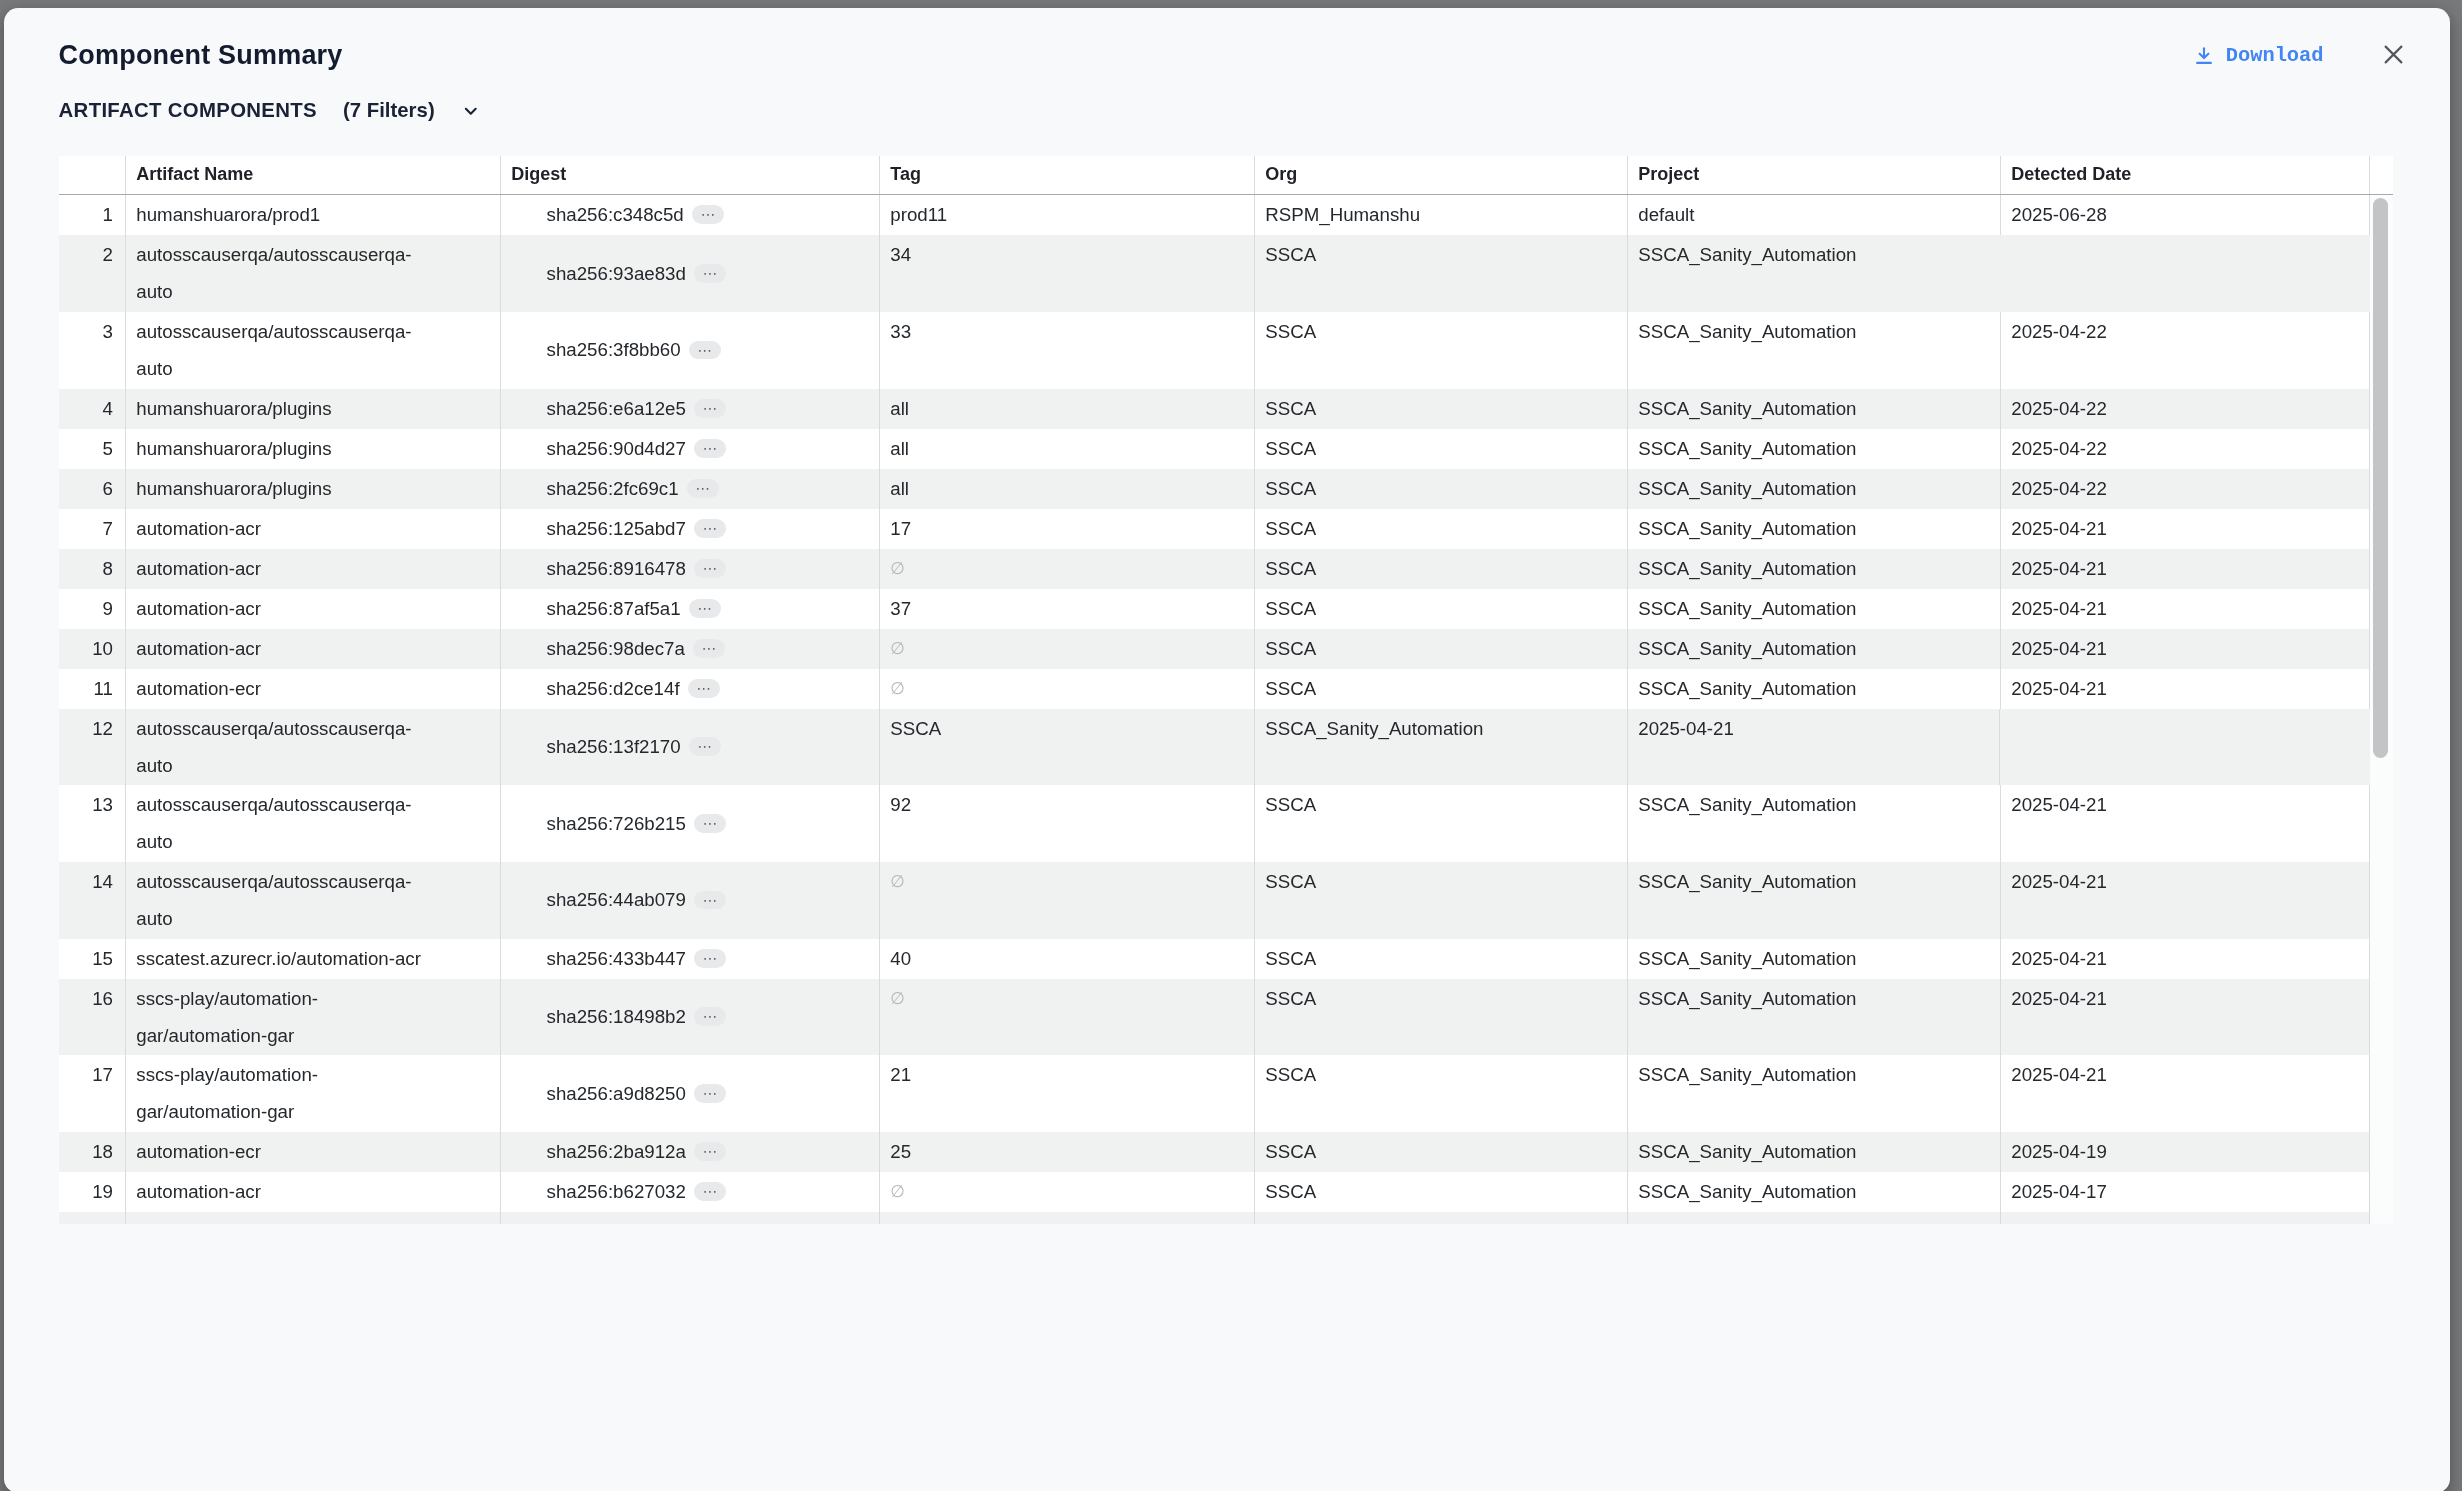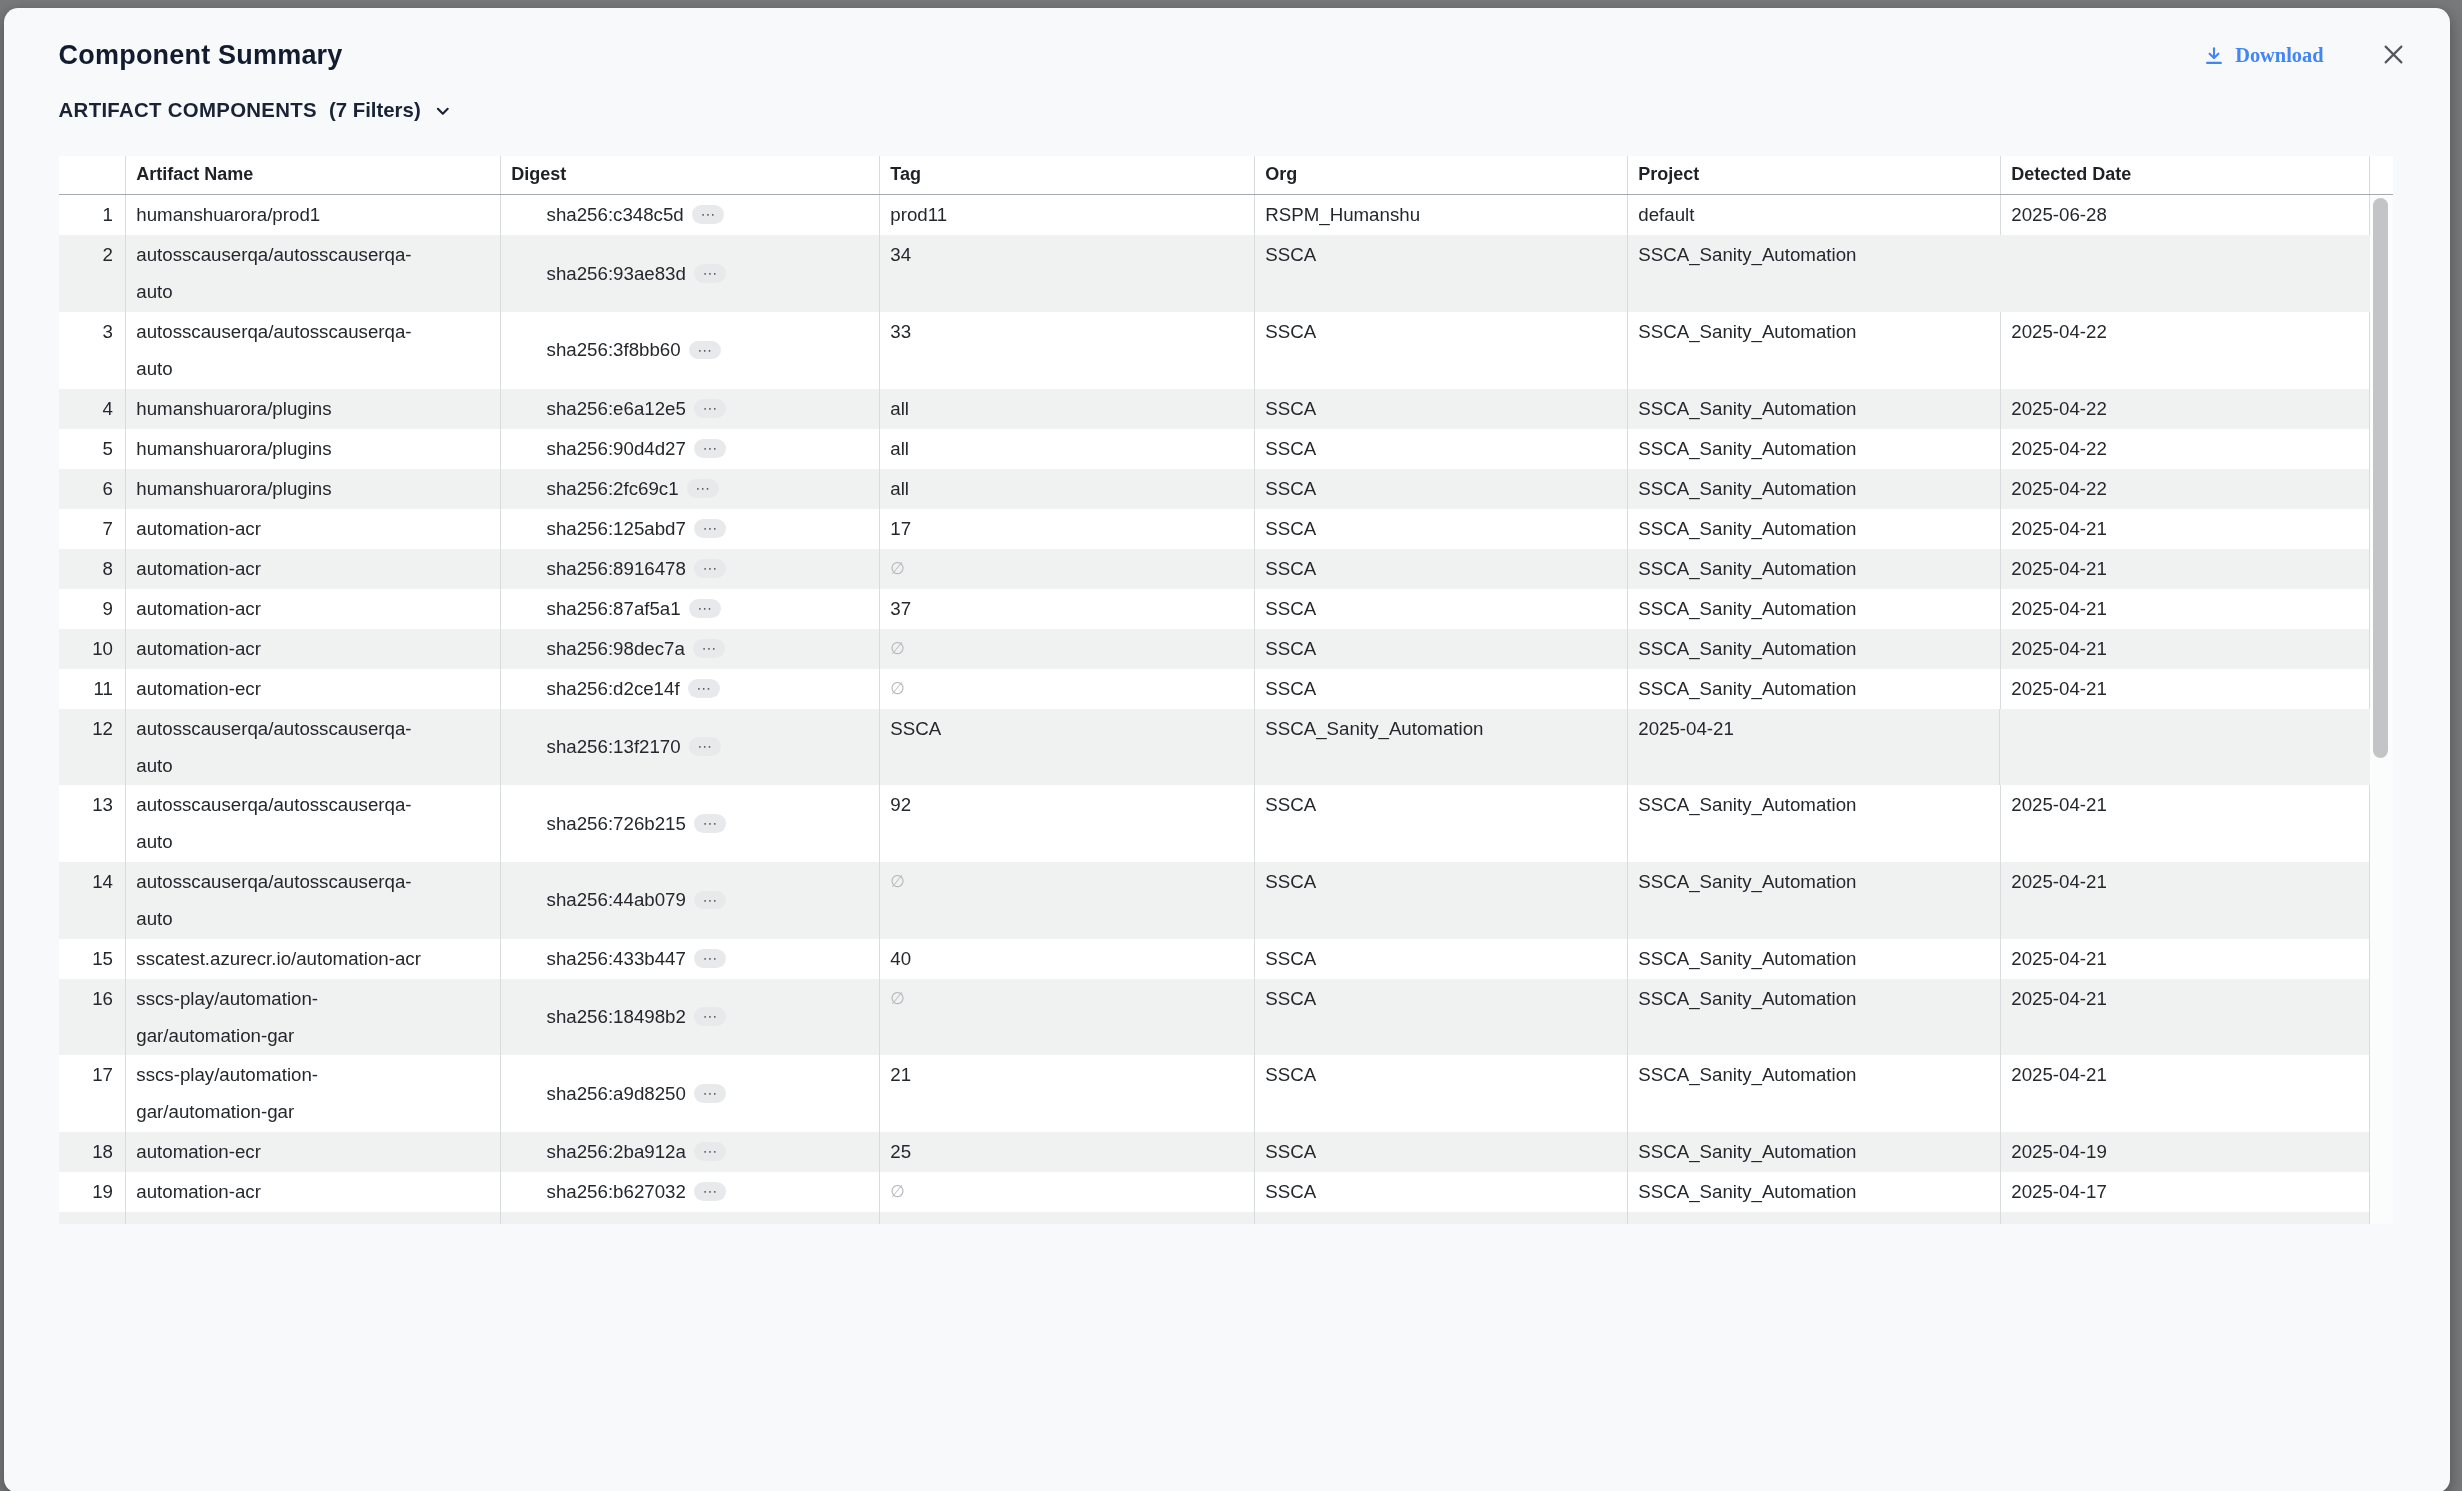--- a/index.html
+++ b/index.html
@@ -30,32 +30,32 @@
     font-size: 27px;
     font-weight: 700;
     color: #131c2e;
     letter-spacing: 0.2px;
   }
   .header-actions { display: flex; align-items: center; gap: 55px; }
   .download-btn {
     display: flex; align-items: center; gap: 10.7px;
     background: none; border: none; cursor: pointer;
     color: #4285f4;
-    font-family: Liberation Serif, serif;
+    font-family: Liberation Mono, monospace;
     font-size: 20.4px; font-weight: 700;
   }
   .download-btn svg { display: block; }
   .close-btn {
     background: none; border: none; cursor: pointer;
     width: 30px; height: 30px;
     display: flex; align-items: center; justify-content: center;
   }
   .section-row {
     margin: 27px 55px 0;
-    display: flex; align-items: center; gap: 12px;
+    display: flex; align-items: center; gap: 26px;
     cursor: pointer;
     color: #1a2336;
   }
   .section-title {
     font-size: 20.4px; font-weight: 700; letter-spacing: 0.3px;
   }
   .filters-label { font-size: 20.4px; font-weight: 700; }
   .section-row svg { margin-top: 2.7px; }
 
   .table-wrap {

